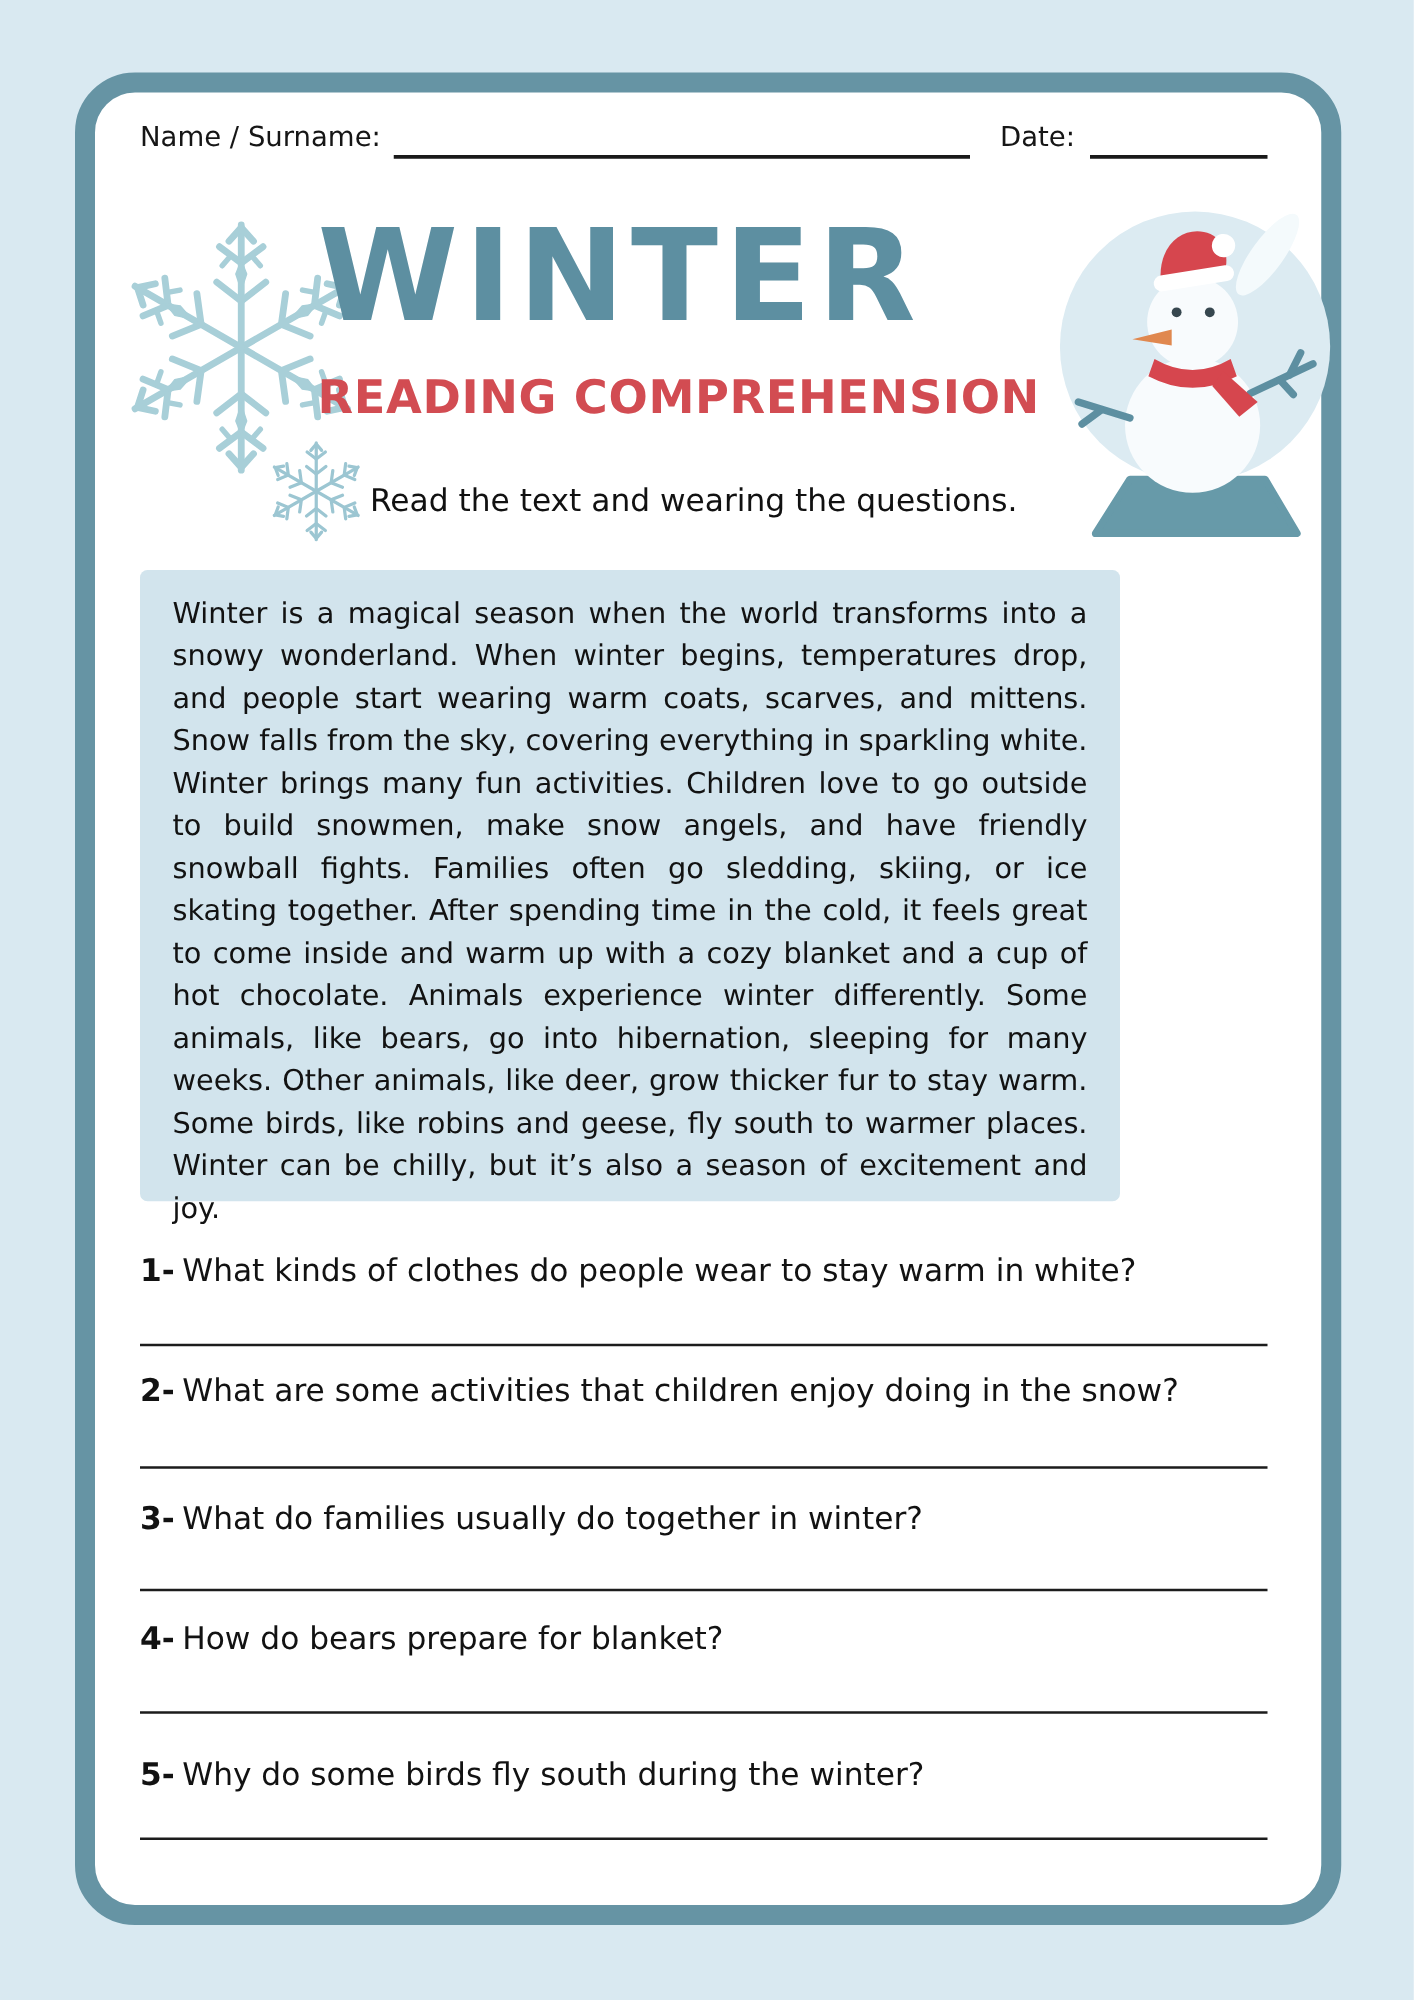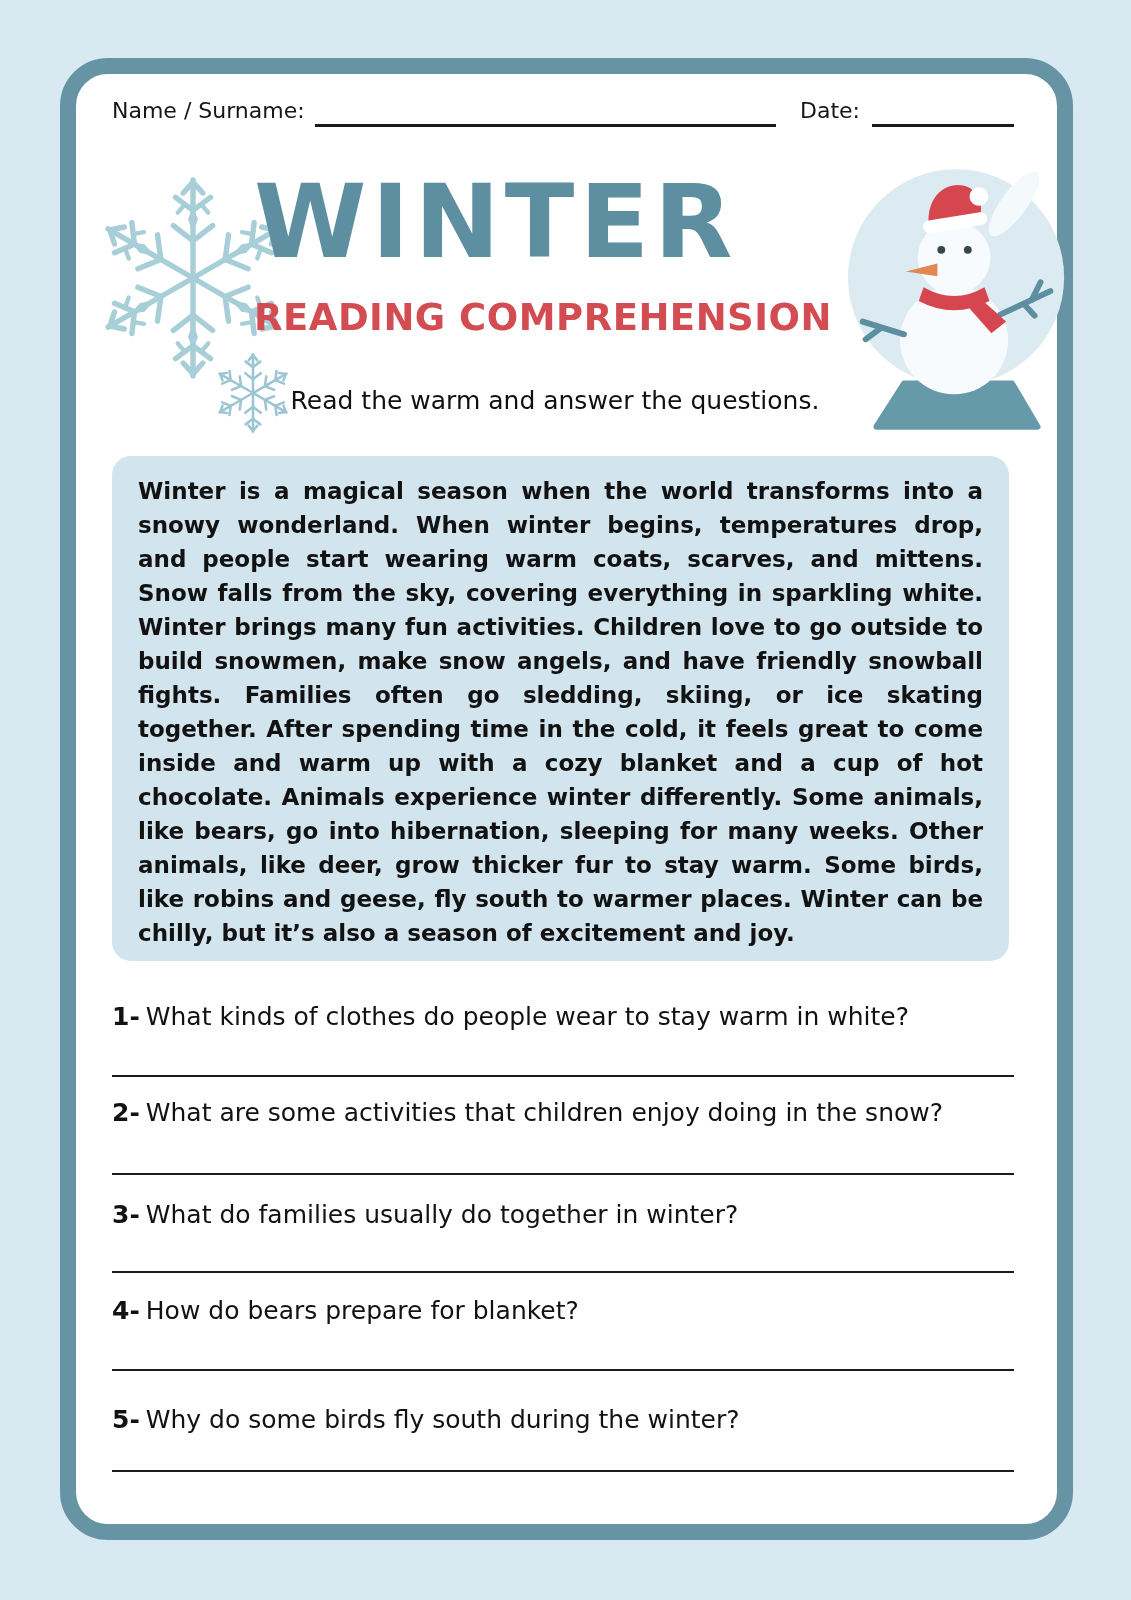--- a/index.html
+++ b/index.html
@@ -103,27 +103,26 @@
     top: 158px;
     width: 226px;
     height: 278px;
     z-index: 5;
   }
   
   .passage-box {
     position: absolute;
     left: 112px;
     top: 456px;
-    width: 897px;
+    width: 784px;
     height: 505px;
     box-sizing: border-box;
     background: #d2e4ed;
-    border-radius: 19px;
+    border-radius: 6px;
     padding: 18px 26px;
-    font-weight: bold;
   }
   .passage-text {
     font-size: 23px;
     line-height: 34px;
     text-align: justify;
     color: #121212;
   }
   
   .question {
     position: absolute;
@@ -189,21 +188,21 @@
     <use href="#arm2" transform="rotate(240)"></use>
     <use href="#arm2" transform="rotate(300)"></use>
   </g>
 </svg>
 
 <div class="title-block">
   <div class="page-title">WINTER</div>
   <div class="page-subtitle">READING COMPREHENSION</div>
 </div>
 
-<div class="instruction">Read the warm and answer the questions.</div>
+<div class="instruction">Read the text and wearing the questions.</div>
 
 <svg class="snow-globe" viewBox="0 0 230 280">
   <polygon points="60,228 170,228 196,272 32,272" fill="#679aa9" stroke="#679aa9" stroke-width="6" stroke-linejoin="round"></polygon>
   <circle cx="113" cy="120" r="110" fill="#dcebf2"></circle>
   <ellipse cx="172" cy="45" rx="13" ry="40" transform="rotate(36 172 45)" fill="#f4fafc"></ellipse>
   <circle cx="111" cy="184" r="55" fill="#f8fbfd"></circle>
   <circle cx="111" cy="100" r="37" fill="#f8fbfd"></circle>
   <g stroke="#5d8fa1" stroke-width="6" stroke-linecap="round" fill="none">
     <path d="M60,178 L18,165"></path>
     <path d="M36,172 L21,183"></path>

